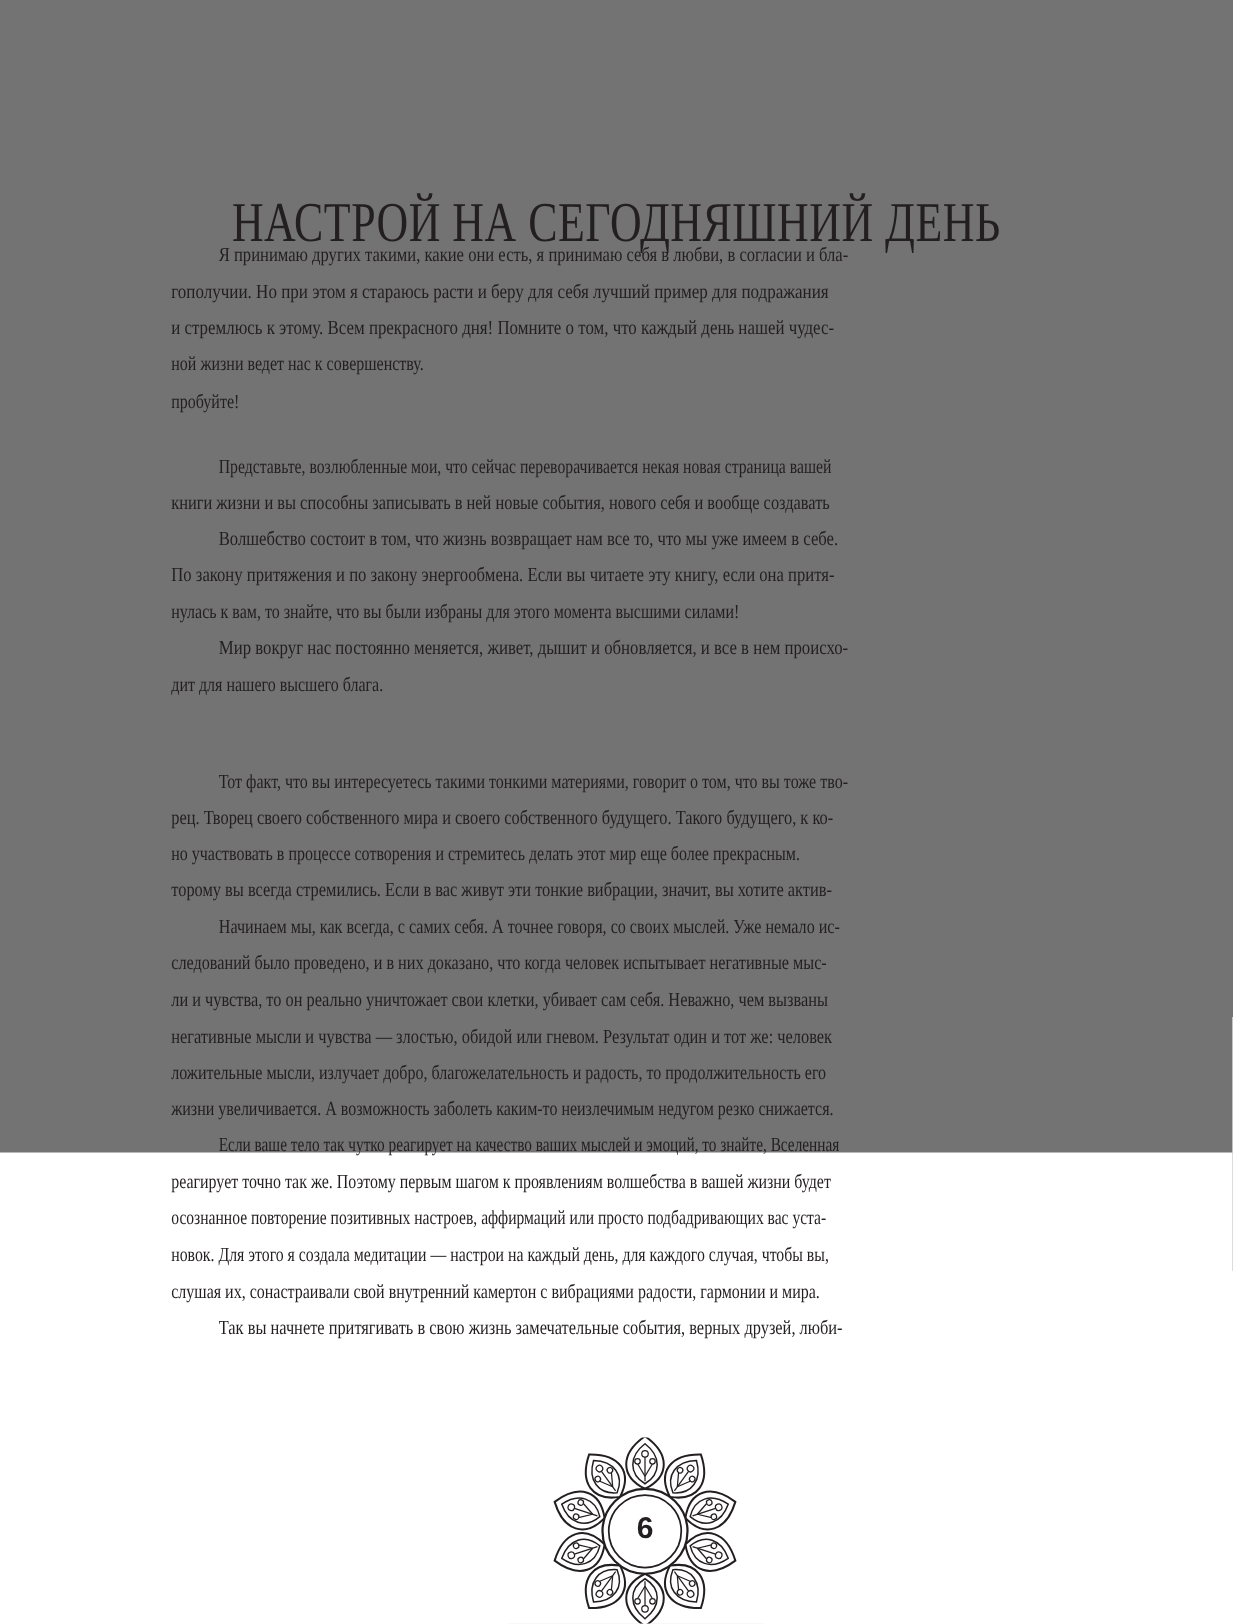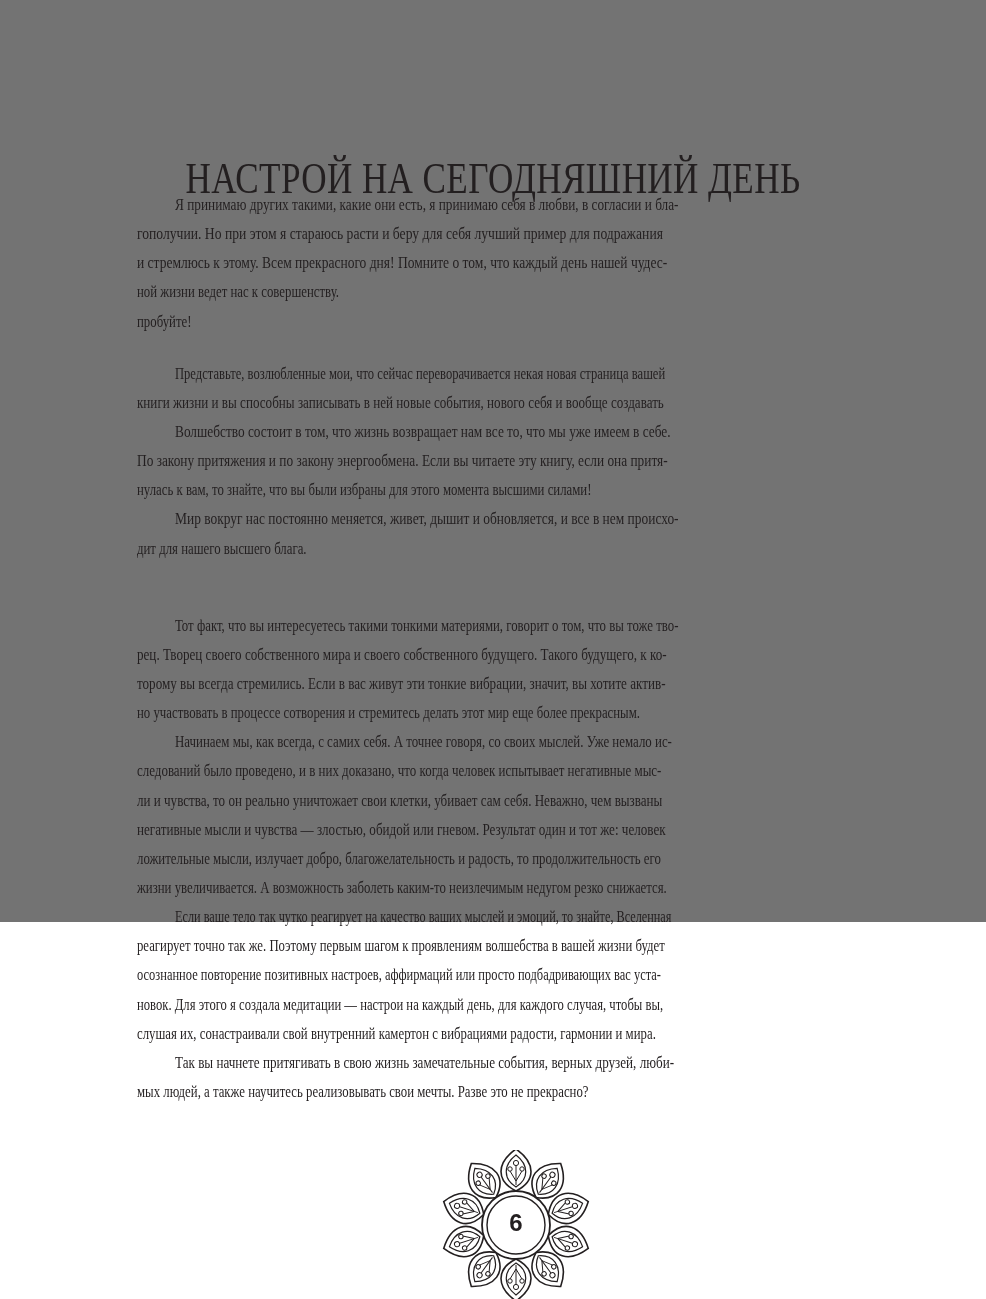--- a/index.html
+++ b/index.html
@@ -104,41 +104,40 @@
         <span class="line"><span class="line-inner" style="transform: scaleX(0.8336);">По закону притяжения и по закону энергообмена. Если вы читаете эту книгу, если она притя-</span></span>
         <span class="line"><span class="line-inner" style="transform: scaleX(0.8);">нулась к вам, то знайте, что вы были избраны для этого момента высшими силами!</span></span>
       </div>
       <div class="para">
         <span class="line" style="padding-left: 38px;"><span class="line-inner" style="transform: scaleX(0.8393);">Мир вокруг нас постоянно меняется, живет, дышит и обновляется, и все в нем происхо-</span></span>
         <span class="line"><span class="line-inner" style="transform: scaleX(0.8);">дит для нашего высшего блага.</span></span>
       </div>
       <div class="para">
         <span class="line" style="padding-left: 38px; margin-top: 48px;"><span class="line-inner" style="transform: scaleX(0.8006);">Тот факт, что вы интересуетесь такими тонкими материями, говорит о том, что вы тоже тво-</span></span>
         <span class="line"><span class="line-inner" style="transform: scaleX(0.8189);">рец. Творец своего собственного мира и своего собственного будущего. Такого будущего, к ко-</span></span>
+        <span class="line"><span class="line-inner" style="transform: scaleX(0.8);">но участвовать в процессе сотворения и стремитесь делать этот мир еще более прекрасным.</span></span>
         <span class="line"><span class="line-inner" style="transform: scaleX(0.8192);">торому вы всегда стремились. Если в вас живут эти тонкие вибрации, значит, вы хотите актив-</span></span>
-        <span class="line"><span class="line-inner" style="transform: scaleX(0.8);">но участвовать в процессе сотворения и стремитесь делать этот мир еще более прекрасным.</span></span>
       </div>
       <div class="para">
         <span class="line" style="padding-left: 38px;"><span class="line-inner" style="transform: scaleX(0.8058);">Начинаем мы, как всегда, с самих себя. А точнее говоря, со своих мыслей. Уже немало ис-</span></span>
         <span class="line"><span class="line-inner" style="transform: scaleX(0.8104);">следований было проведено, и в них доказано, что когда человек испытывает негативные мыс-</span></span>
         <span class="line"><span class="line-inner" style="transform: scaleX(0.8165);">ли и чувства, то он реально уничтожает свои клетки, убивает сам себя. Неважно, чем вызваны</span></span>
         <span class="line"><span class="line-inner" style="transform: scaleX(0.8193);">негативные мысли и чувства — злостью, обидой или гневом. Результат один и тот же: человек</span></span>
         <span class="line"><span class="line-inner" style="transform: scaleX(0.8012);">ложительные мысли, излучает добро, благожелательность и радость, то продолжительность его</span></span>
         <span class="line"><span class="line-inner" style="transform: scaleX(0.8);">жизни увеличивается. А возможность заболеть каким-то неизлечимым недугом резко снижается.</span></span>
       </div>
       <div class="para">
         <span class="line" style="padding-left: 38px;"><span class="line-inner" style="transform: scaleX(0.7654);">Если ваше тело так чутко реагирует на качество ваших мыслей и эмоций, то знайте, Вселенная</span></span>
         <span class="line"><span class="line-inner" style="transform: scaleX(0.7966);">реагирует точно так же. Поэтому первым шагом к проявлениям волшебства в вашей жизни будет</span></span>
         <span class="line"><span class="line-inner" style="transform: scaleX(0.7786);">осознанное повторение позитивных настроев, аффирмаций или просто подбадривающих вас уста-</span></span>
         <span class="line"><span class="line-inner" style="transform: scaleX(0.7899);">новок. Для этого я создала медитации — настрои на каждый день, для каждого случая, чтобы вы,</span></span>
         <span class="line"><span class="line-inner" style="transform: scaleX(0.8);">слушая их, сонастраивали свой внутренний камертон с вибрациями радости, гармонии и мира.</span></span>
       </div>
       <div class="para">
         <span class="line" style="padding-left: 38px;"><span class="line-inner" style="transform: scaleX(0.8189);">Так вы начнете притягивать в свою жизнь замечательные события, верных друзей, люби-</span></span>
-        <span class="line"><span class="line-inner" style="transform: scaleX(0.8);">мых людей, а также научитесь реализовывать свои мечты. Разве это не прекрасно?</span></span>
       </div>
     </div>
 
   <svg class="ornament" viewBox="-84 -75 168 149" xmlns="http://www.w3.org/2000/svg" id="ornament-svg">
       <g transform="rotate(0)">
         <path d="M0,-34 C-20,-44 -20,-62 0,-76 C20,-62 20,-44 0,-34 Z" fill="#fff" stroke="#231f20" stroke-width="1.6"></path>
         <path d="M0,-38 C-13,-46 -13,-60 0,-70 C13,-60 13,-46 0,-38 Z" fill="none" stroke="#231f20" stroke-width="1.2"></path>
         <line x1="0" y1="-40" x2="0" y2="-60" stroke="#231f20" stroke-width="1"></line>
         <line x1="0" y1="-44" x2="-6" y2="-54" stroke="#231f20" stroke-width="1"></line>
         <line x1="0" y1="-44" x2="6" y2="-54" stroke="#231f20" stroke-width="1"></line>

